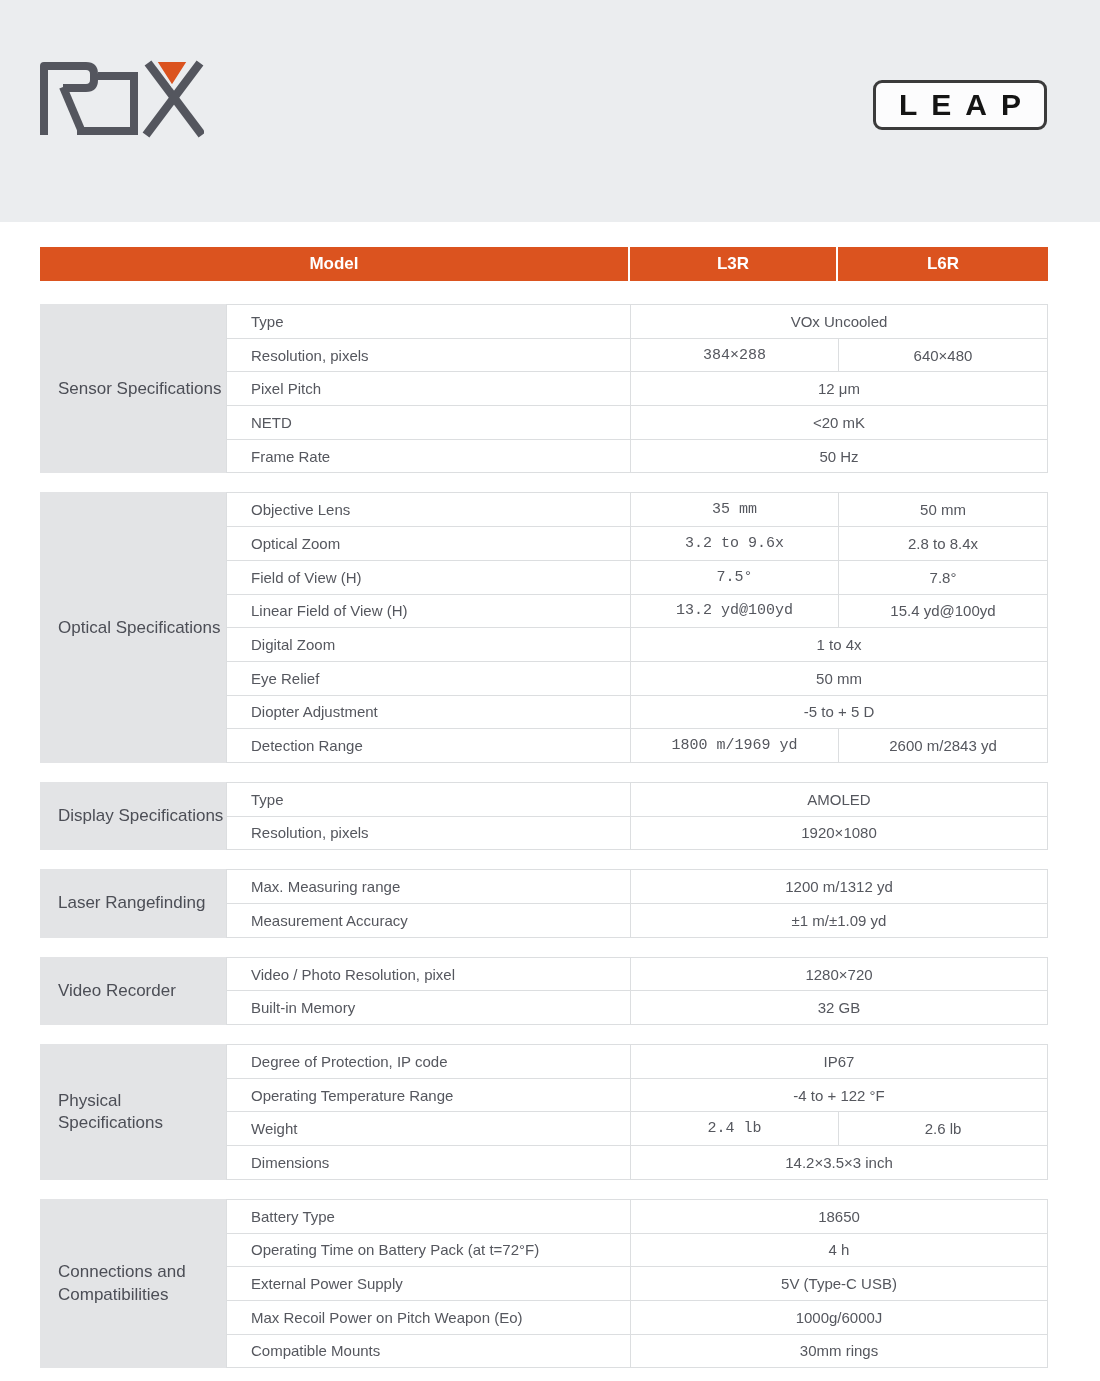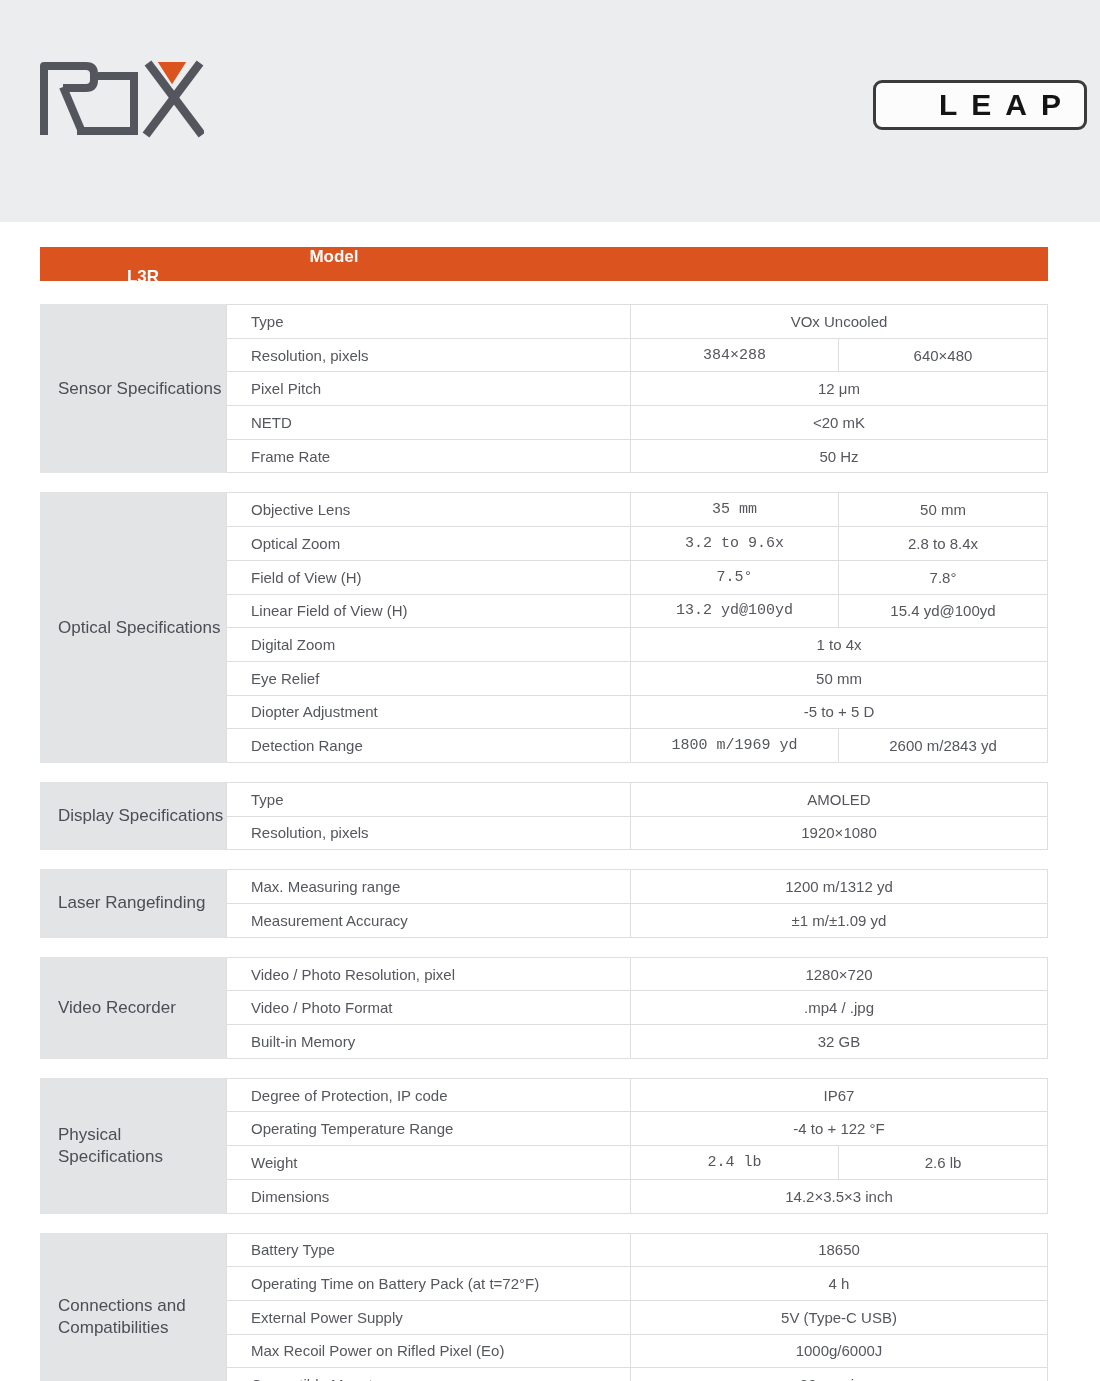--- a/index.html
+++ b/index.html
@@ -15,28 +15,28 @@
     background:#ebedef;
   }
   .rix-logo{
     position:absolute;left:36px;top:60px;width:168px;height:80px;
   }
   .leap-badge{
     position:absolute;left:873px;top:80px;width:168px;height:44px;
     background:#fcfcfd;border:3px solid #3b3b3b;border-radius:9px;
     display:flex;align-items:center;justify-content:center;
     font-size:30px;font-weight:700;color:#141414;
-    letter-spacing:14px;text-indent:14px;padding-left:40px;
+    letter-spacing:14px;text-indent:14px;
   }
   .table-area{
     position:absolute;left:40px;top:247px;width:1008px;
   }
   .model-header{
     display:flex;height:34px;background:var(--accent,#DB531F);
-    color:#ffffff;font-weight:700;font-size:17px;flex-direction:column;
+    color:#ffffff;font-weight:700;font-size:17px;
   }
   .model-header .cell{
     display:flex;align-items:center;justify-content:center;height:34px;
   }
   .mh-model{width:588px;}
   .mh-col{width:206px;}
   .mh-sep{width:2px;background:#ffffff;height:34px;}
   .mh-last{flex:1;}
   .section{
     display:flex;margin-top:19px;
@@ -195,24 +195,20 @@
         </div>
       </div>
       <div class="section">
         <div class="section-label">Video Recorder</div>
         <div class="rows">
           <div class="row">
             <div class="attr-cell">Video / Photo Resolution, pixel</div>
             <div class="val-span">1280×720</div>
           </div>
           <div class="row">
-            <div class="attr-cell">Video / Photo Format</div>
-            <div class="val-span">.mp4 / .jpg</div>
-          </div>
-          <div class="row">
             <div class="attr-cell">Built-in Memory</div>
             <div class="val-span">32 GB</div>
           </div>
         </div>
       </div>
       <div class="section">
         <div class="section-label">Physical Specifications</div>
         <div class="rows">
           <div class="row">
             <div class="attr-cell">Degree of Protection, IP code</div>
@@ -242,21 +238,21 @@
           </div>
           <div class="row">
             <div class="attr-cell">Operating Time on Battery Pack (at t=72°F)</div>
             <div class="val-span">4 h</div>
           </div>
           <div class="row">
             <div class="attr-cell">External Power Supply</div>
             <div class="val-span">5V (Type-C USB)</div>
           </div>
           <div class="row">
-            <div class="attr-cell">Max Recoil Power on Rifled Pixel (Eo)</div>
+            <div class="attr-cell">Max Recoil Power on Pitch Weapon (Eo)</div>
             <div class="val-span">1000g/6000J</div>
           </div>
           <div class="row">
             <div class="attr-cell">Compatible Mounts</div>
             <div class="val-span">30mm rings</div>
           </div>
         </div>
       </div>
     </div>
 </div>

